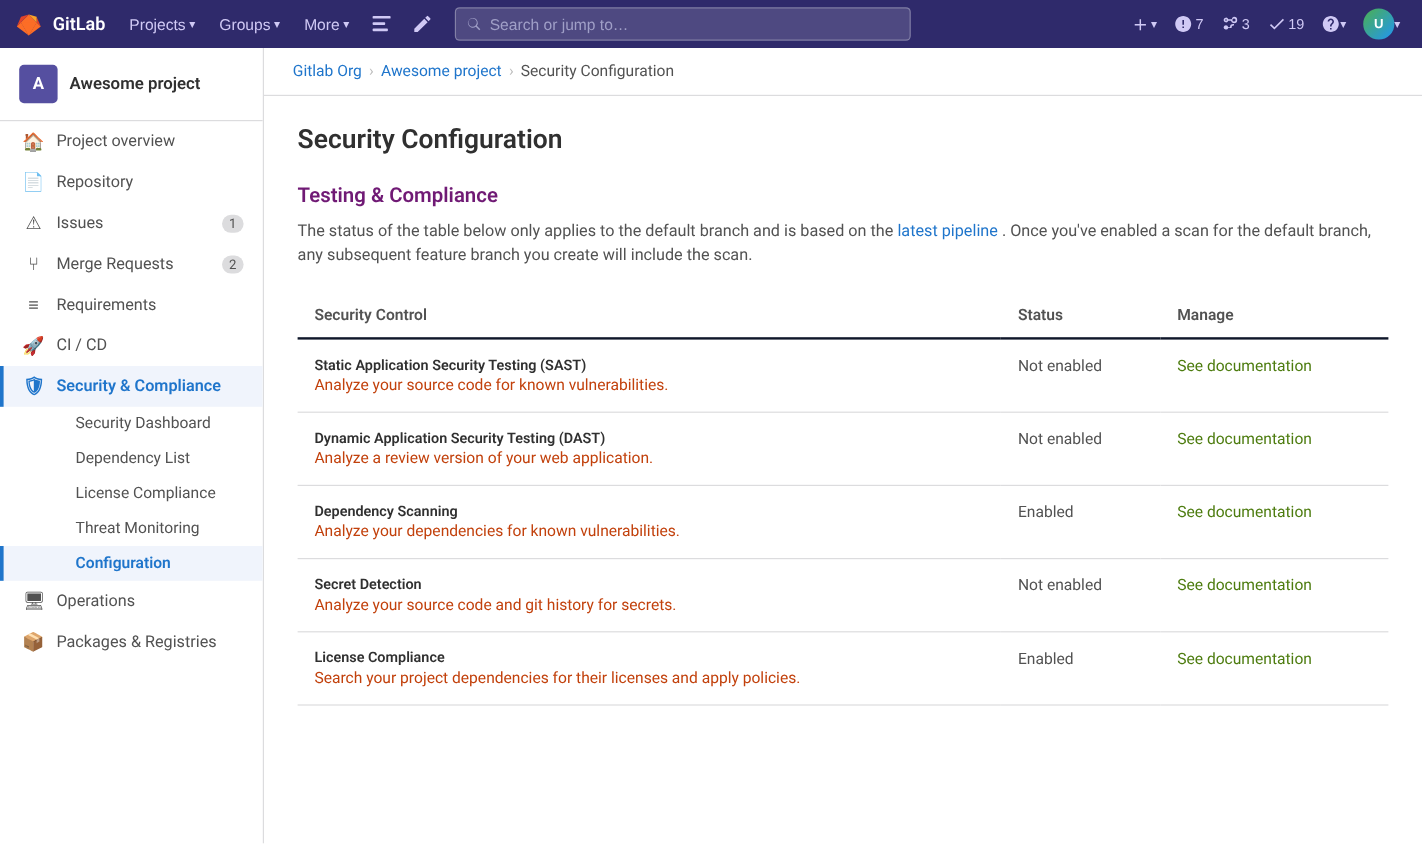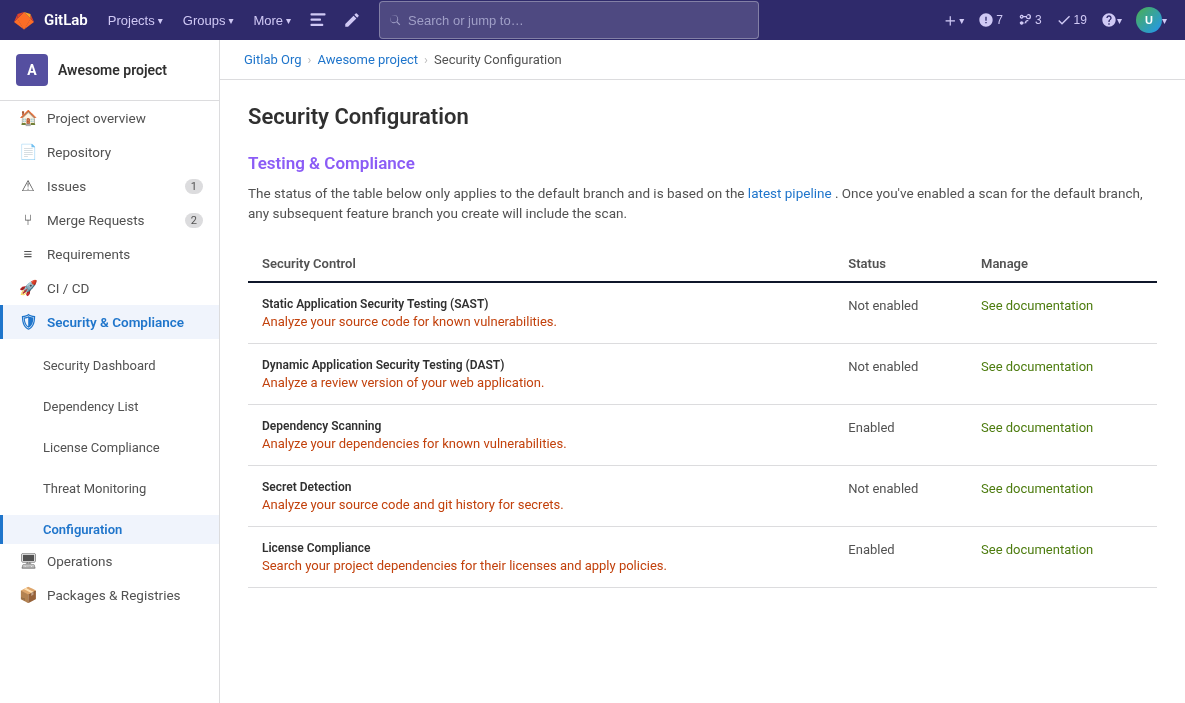--- a/index.html
+++ b/index.html
@@ -46,21 +46,21 @@
     }
     .search-bar {
       flex: 1;
       max-width: 380px;
       margin: 0 8px;
       background: rgba(255,255,255,0.15);
       border: 1px solid rgba(255,255,255,0.3);
       border-radius: 4px;
       display: flex; align-items: center;
       padding: 0 8px;
-      height: 38px;
+      height: 28px;
       color: #d0c9f5;
       font-size: 13px;
       cursor: text;
     }
     .search-bar input {
       background: none; border: none; outline: none;
       color: #d0c9f5; font-size: 13px; flex: 1;
       width: 100%;
     }
     .search-bar input::placeholder { color: #a09fc7; }
@@ -110,26 +110,25 @@
     .sidebar-item .badge {
       margin-left: auto;
       background: #dcdcde;
       border-radius: 10px;
       padding: 1px 6px;
       font-size: 11px;
       color: #525252;
     }
     .sidebar-sub-item {
       display: flex; align-items: center;
-      padding: 7px 16px 7px 40px;
+      padding: 7px 16px 7px 60px;
       cursor: pointer;
       color: #525252;
       font-size: 13px;
       border-left: 3px solid transparent;
-      margin-top: 12px;
     }
     .sidebar-sub-item.active {
       color: #1f75cb;
       font-weight: 600;
       background: #f0f4fc;
       border-left: 3px solid #1f75cb;
     }
     .sidebar-icon { font-size: 15px; width: 18px; text-align: center; }
 
     
@@ -147,21 +146,21 @@
       display: flex; align-items: center; gap: 6px;
       font-size: 13px; color: #525252;
     }
     .breadcrumb-bar a { color: #1f75cb; text-decoration: none; }
     .breadcrumb-sep { color: #bdbdbd; }
 
     .content-area { padding: 24px 28px; }
 
     h1.page-title { font-size: 22px; font-weight: 600; color: #303030; margin-bottom: 24px; }
 
-    h2.section-title { font-size: 17px; font-weight: 600; color: #8b5cf6; margin-bottom: 10px; }
+    h2.section-title { font-size: 17px; font-weight: 600; color: #701a75; margin-bottom: 10px; }
 
     .intro-text { font-size: 13.5px; color: #525252; line-height: 1.5; margin-bottom: 22px; }
     .intro-text a { color: #1f75cb; text-decoration: none; }
 
     
     .security-table { width: 100%; border-collapse: collapse; }
     .security-table thead tr { border-bottom: 2px solid #0f172a; }
     .security-table th {
       text-align: left;
       padding: 10px 14px;

